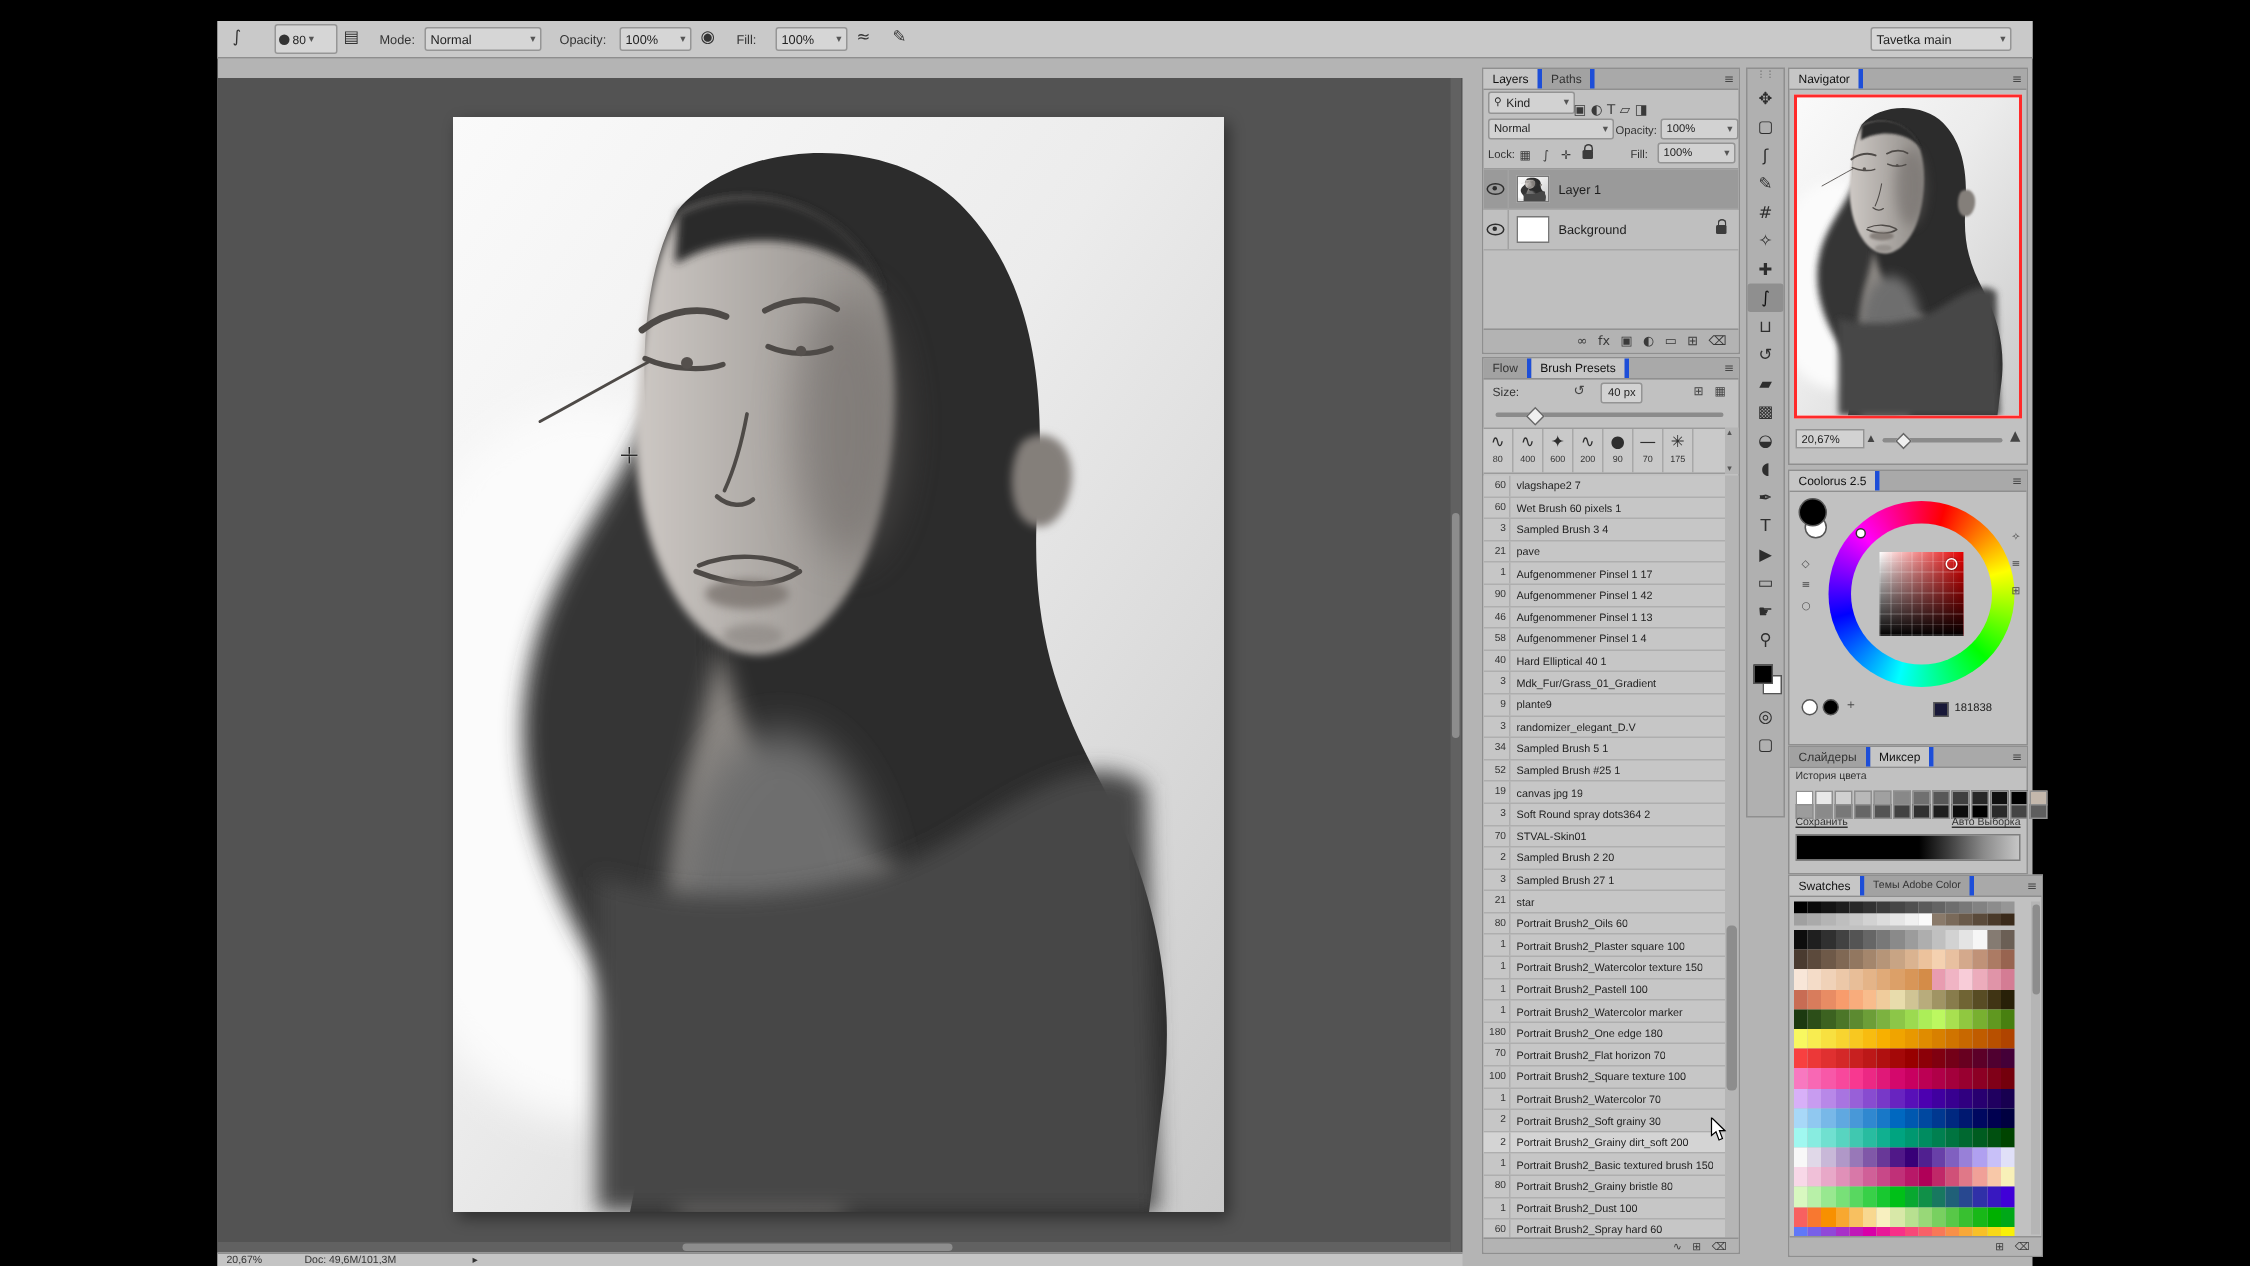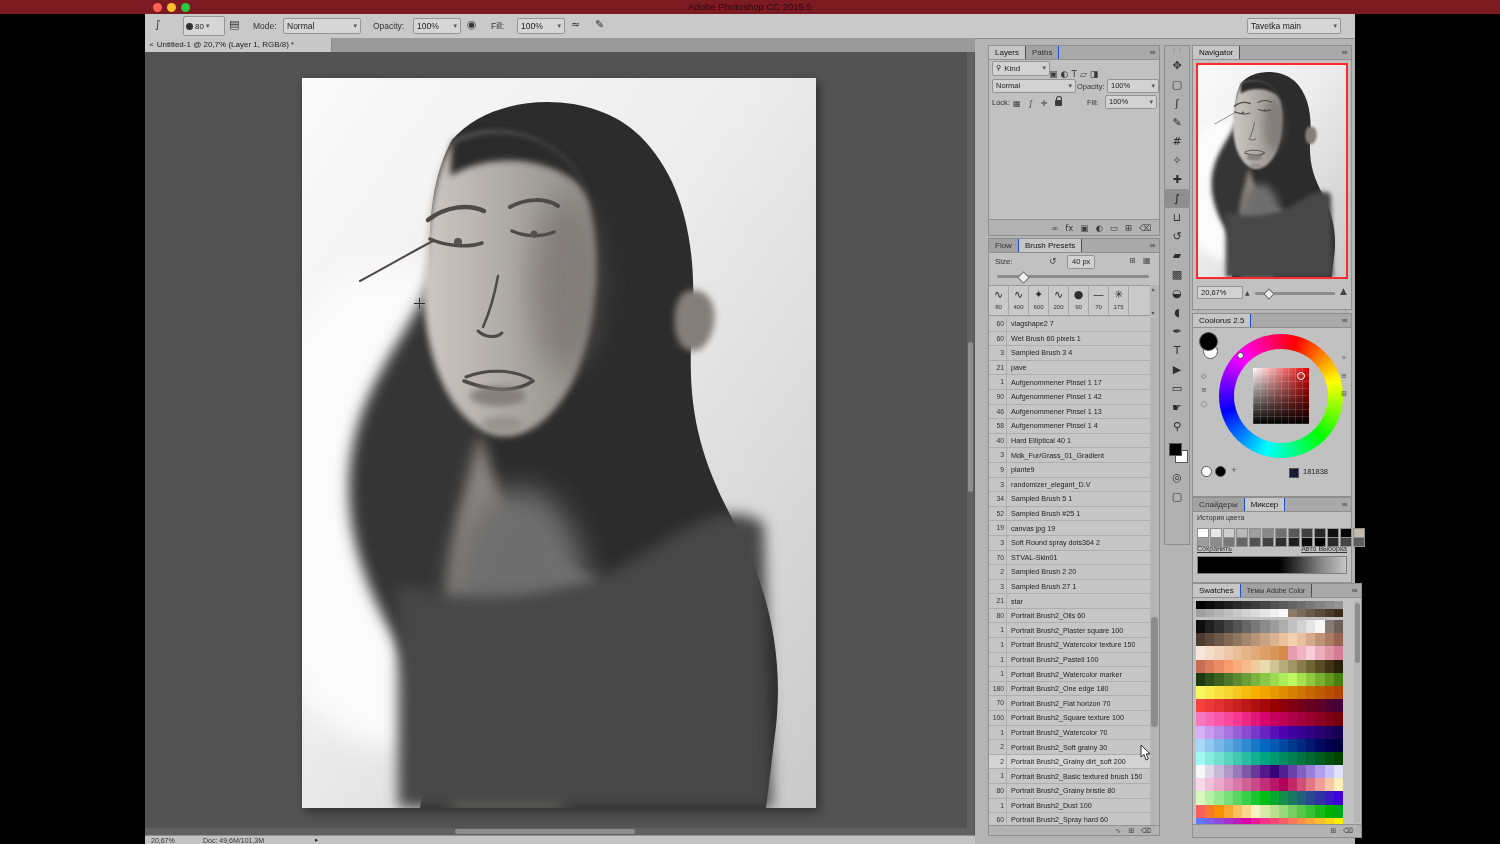--- a/index.html
+++ b/index.html
@@ -45,21 +45,21 @@
   .sbtrack{background:#616161;}
   .sbthumb{background:#8d8d8d;border-radius:3px;}
 
   
   .statusbar{left:0;top:821px;width:830px;height:9px;background:#c4c4c4;border-top:1px solid #8e8e8e;
              font-size:7px;line-height:9px;color:#333;}
 
   
   .panel{background:#c1c1c1;border:1px solid #8f8f8f;box-sizing:border-box;}
   .phead{left:0;top:0;right:0;height:13px;background:#a9a9a9;border-bottom:1px solid #8f8f8f;display:flex;}
-  .ptab{height:13px;line-height:13px;font-size:8px;padding:0 6px;color:#333;background:#a2a2a2;border-right:1px solid #1d4ed8;}
+  .ptab{height:13px;line-height:13px;font-size:8px;padding:0 6px;color:#333;background:#a2a2a2;border-right:3px solid #1d4ed8;}
   .ptab.on{background:#c6c6c6;color:#111;}
   .pmenu{position:absolute;right:3px;top:0;font-size:8px;color:#444;line-height:13px;}
 
   
   .kindbox{left:3px;top:2px;width:50px;height:13px;background:#d2d2d2;border:1px solid #949494;border-radius:2px;
            font-size:8px;line-height:13px;display:flex;gap:3px;padding:0 3px;align-items:center;}
   .fic{font-size:9px;color:#3a3a3a;margin-right:3px;cursor:pointer;}
   .mini-label{font-size:7.5px;color:#333;}
   .mini-select{height:12px;background:#d2d2d2;border:1px solid #949494;border-radius:2px;font-size:7.5px;
                line-height:12px;padding:0 3px;display:flex;gap:2px;align-items:center;}
@@ -180,26 +180,20 @@
       <circle cx="156" cy="164" r="4" fill="#55504d"></circle>
       <circle cx="232" cy="156" r="3.5" fill="#55504d"></circle>
       <ellipse cx="196" cy="318" rx="28" ry="10" fill="#7b7470" filter="url(#pb2)" opacity="0.8"></ellipse>
       <ellipse cx="200" cy="346" rx="20" ry="8" fill="#8d8884" filter="url(#pb2)" opacity="0.7"></ellipse>
     </symbol>
   </defs>
 </svg>
 
 <div id="root">
 
-  <div class="p titlebar">
-    <span class="p tl" style="left:153px;background:var(--traffic-red,#ff5f57)"></span>
-    <span class="p tl" style="left:167px;background:var(--traffic-yellow,#febc2e)"></span>
-    <span class="p tl" style="left:181px;background:var(--traffic-green,#28c840)"></span>
-    <span class="p wintitle">Adobe Photoshop CC 2015.5</span>
-  </div>
 
   <div class="p win">
 
     <div class="p optionsbar">
       <span class="p ob-icon g" style="left:10px">∫</span>
       <span class="p ob-preset">
         <span class="dot"></span>
         <span class="ob-num">80</span>
         <span class="caret g">▾</span>
       </span>
@@ -221,25 +215,20 @@
         <span class="caret g">▾</span>
       </span>
       <span class="p ob-icon g" style="left:426px">≈</span>
       <span class="p ob-icon g" style="left:450px">✎</span>
       <span class="p ob-select" style="right:14px;width:86px">
         <span style="flex:1">Tavetka main</span>
         <span class="caret g">▾</span>
       </span>
     </div>
 
-    <div class="p tabbar">
-      <div class="p doctab">
-        <span class="x">×</span><span>Untitled-1 @ 20,7% (Layer 1, RGB/8) *</span>
-      </div>
-    </div>
 
     <div class="p canvas">
       <div class="p artboard">
         <svg width="514" height="730" viewBox="0 0 514 730">
             <use href="#portrait-sym"></use>
           </svg>
       </div>
       <div class="p crosshair" style="left:269px;top:246px"></div>
       <div class="p sbtrack" style="right:1px;top:0;width:7px;height:783px">
         <div class="p sbthumb" style="left:1px;top:290px;width:5px;height:150px"></div>
@@ -282,20 +271,39 @@
             <span class="fic g" style="font-size:8px">▦</span>
             <span class="fic g" style="font-size:8px">∫</span>
             <span class="fic g" style="font-size:8px">✛</span>
             <span class="lock"></span>
           </span>
         <span class="p mini-label" style="left:98px;top:39px">Fill:</span>
         <div class="p mini-select" style="left:116px;top:36px;width:44px">
           <span style="flex:1">100%</span>
           <span class="caret g">▾</span>
         </div>
+        <div class="p" style="left:0;top:53px;right:0;bottom:15px;background:#bfbfbf;border-top:1px solid #9b9b9b">
+            <div class="lrow sel">
+              <span class="eyec">
+                <span class="eye"></span>
+              </span>
+              <span class="thumb"><svg width="20" height="16" viewBox="0 0 514 730" preserveAspectRatio="none">
+                  <use href="#portrait-sym"></use>
+                </svg></span>
+              <span class="lname">Layer 1</span>
+            </div>
+            <div class="lrow ">
+              <span class="eyec">
+                <span class="eye"></span>
+              </span>
+              <span class="thumb"></span>
+              <span class="lname">Background</span>
+              <span class="lock lockr"></span>
+            </div>
+          </div>
         <div class="pfoot">
             <span class="pfi g">∞</span>
             <span class="pfi g">fx</span>
             <span class="pfi g">▣</span>
             <span class="pfi g">◐</span>
             <span class="pfi g">▭</span>
             <span class="pfi g">⊞</span>
             <span class="pfi g">⌫</span>
           </div>
       </div>

